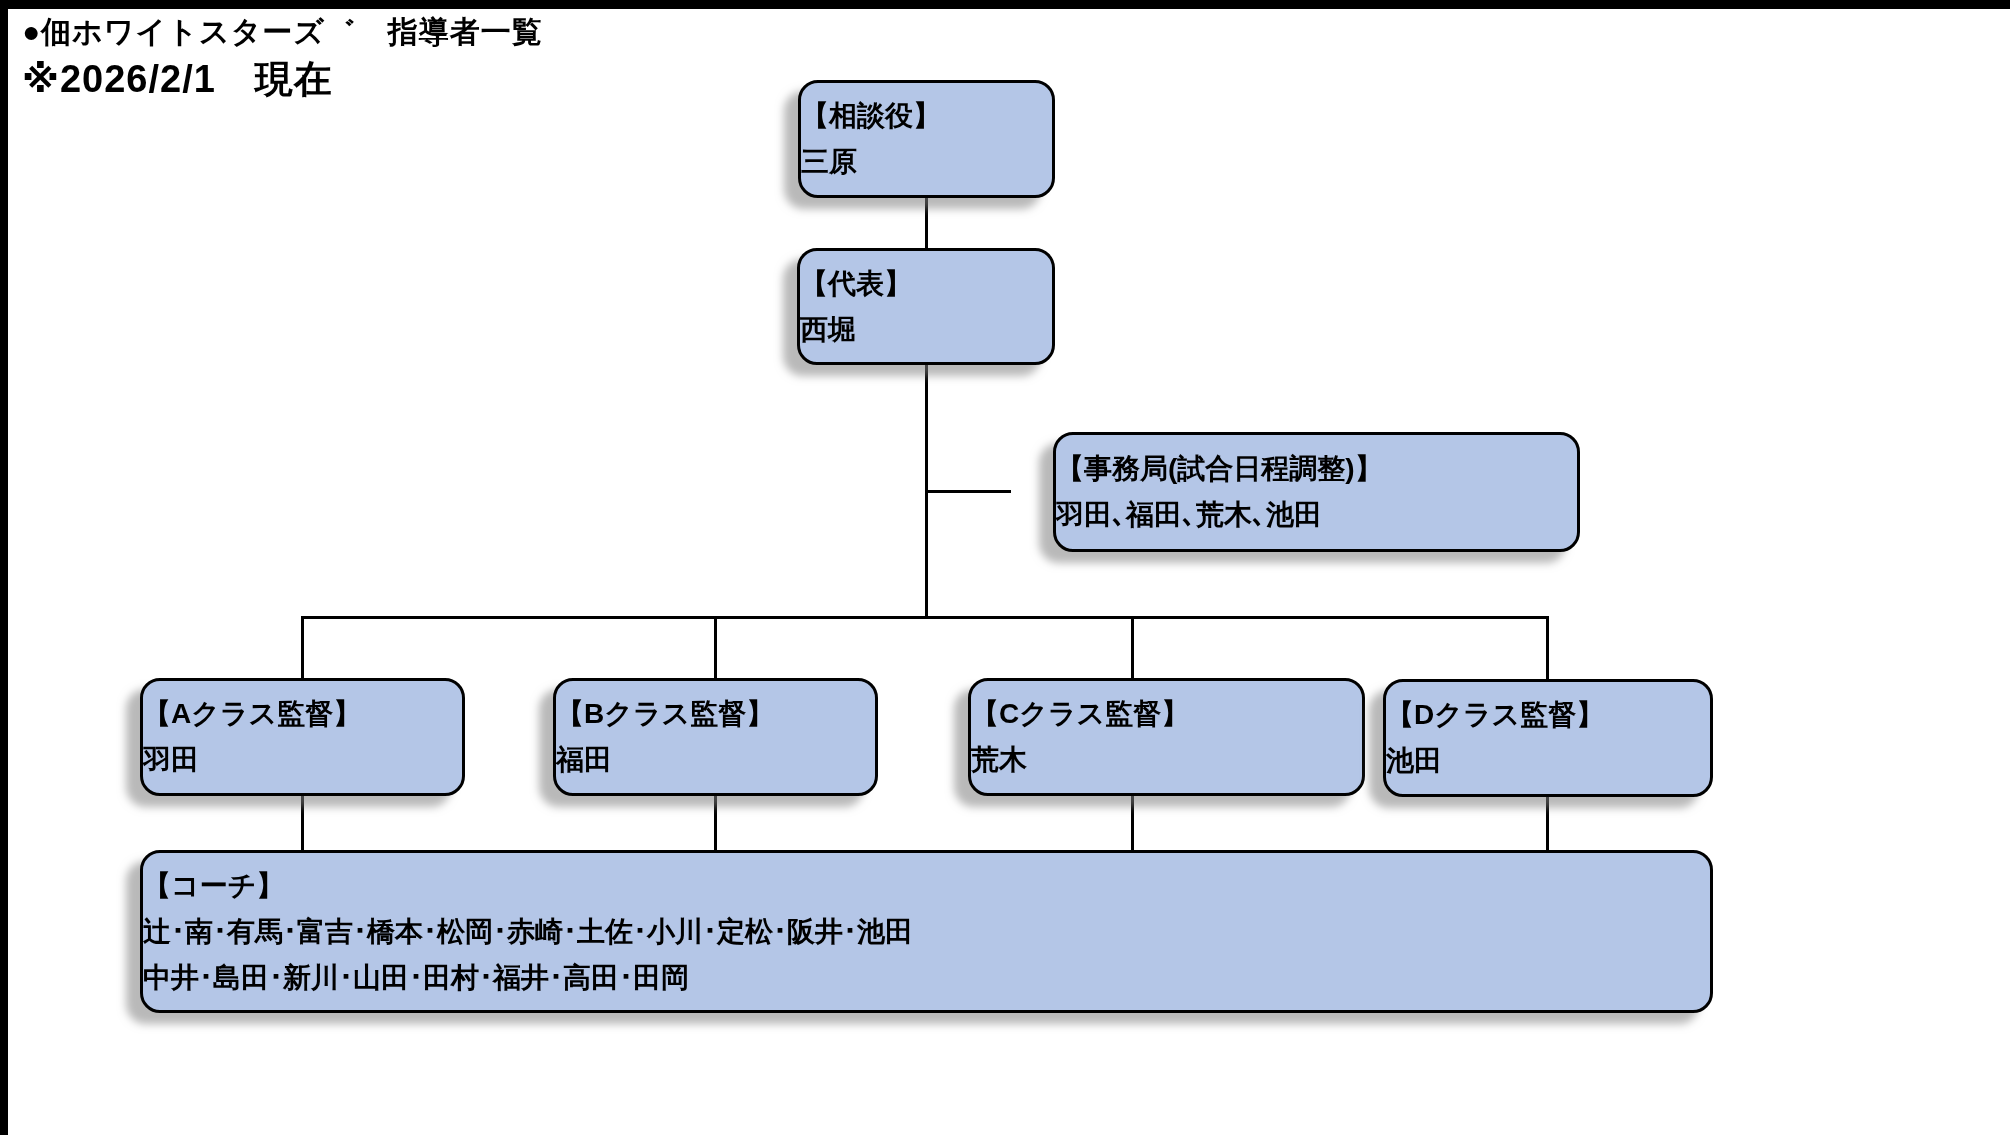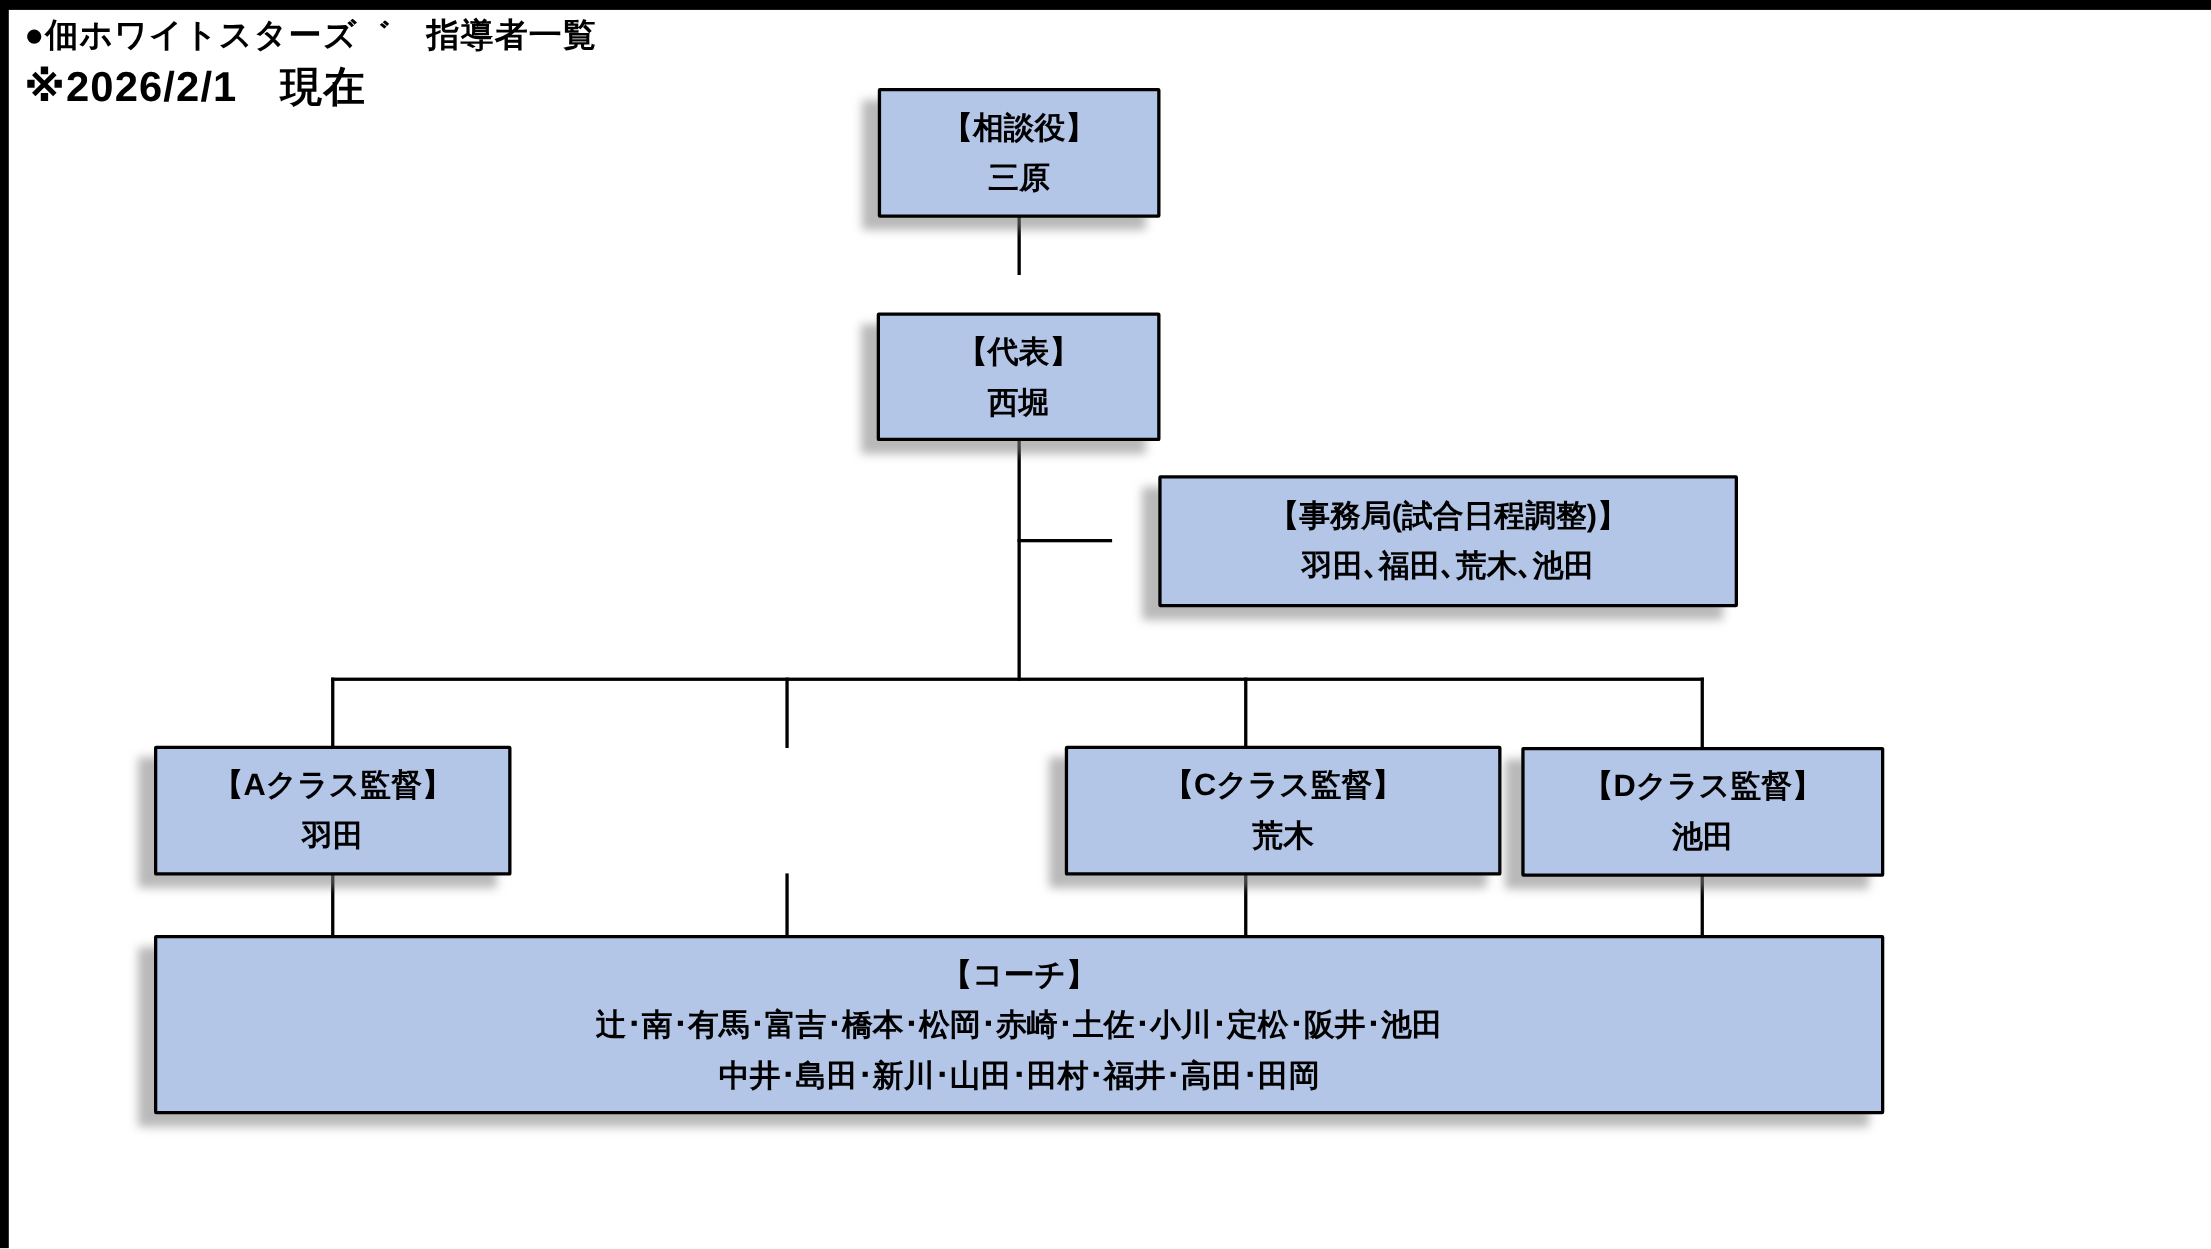--- a/index.html
+++ b/index.html
@@ -22,30 +22,30 @@
   .date-note {
     position:absolute; left:22px; top:54px;
     font-size:38px; font-weight:bold; letter-spacing:1px;
     white-space:pre;
   }
 
   .box {
     position:absolute;
     background: var(--box-fill, #b4c6e7);
     border: 3.5px solid var(--box-border, #000);
-    border-radius: 2px;
+    border-radius: 20px;
     box-shadow: -14px 11px 9px rgba(128,128,128,0.55);
     display:flex; flex-direction:column;
-    align-items:center; justify-content:center;
+    align-items:flex-start; justify-content:center;
     text-align:center;
     font-weight:bold; font-size:28px; line-height:46px;
     box-sizing:border-box;
   }
   #box-advisor { left:798px;  top:80px;  width:257px;  height:118px; }
-  #box-rep     { left:797px;  top:248px; width:258px;  height:117px;margin-top:36px; }
+  #box-rep     { left:797px;  top:248px; width:258px;  height:117px; }
   #box-office  { left:1053px; top:432px; width:527px;  height:120px; }
   #box-class-a { left:140px;  top:678px; width:325px;  height:118px; }
   #box-class-b { left:553px;  top:678px; width:325px;  height:118px; }
   #box-class-c { left:968px;  top:678px; width:397px;  height:118px; }
   #box-class-d { left:1383px; top:679px; width:330px;  height:118px; }
   #box-coach   { left:140px;  top:850px; width:1573px; height:163px; }
 
   .conn { position:absolute; background: var(--connector, #000); }
   #conn-advisor-rep { left:925px;  top:196px; width:3px;    height:54px; }
   #conn-rep-branch  { left:925px;  top:363px; width:3px;    height:256px; }
@@ -97,20 +97,24 @@
   <div class="box" id="box-office">
     <div>【事務局(試合日程調整)】</div>
     <div>羽田､福田､荒木､池田</div>
   </div>
 
   <div class="box" id="box-class-a">
     <div>【Aクラス監督】</div>
     <div>羽田</div>
   </div>
 
+  <div class="box" id="box-class-b">
+    <div>【Bクラス監督】</div>
+    <div>福田</div>
+  </div>
 
   <div class="box" id="box-class-c">
     <div>【Cクラス監督】</div>
     <div>荒木</div>
   </div>
 
   <div class="box" id="box-class-d">
     <div>【Dクラス監督】</div>
     <div>池田</div>
   </div>

